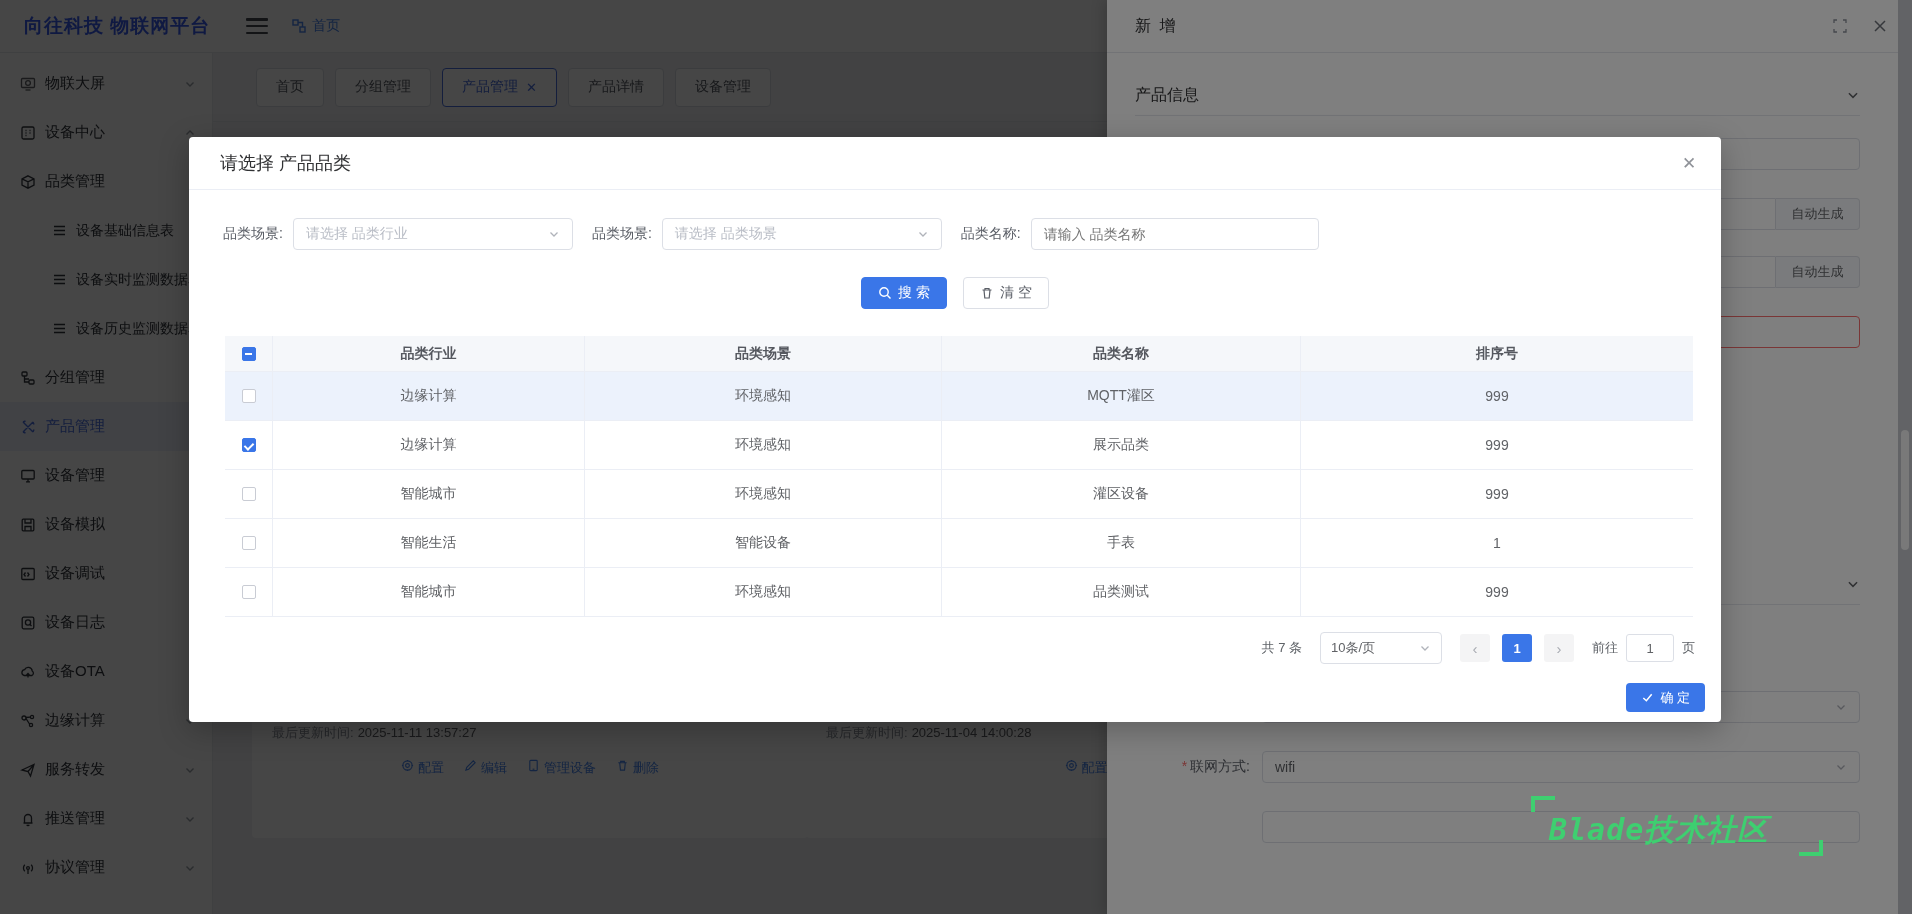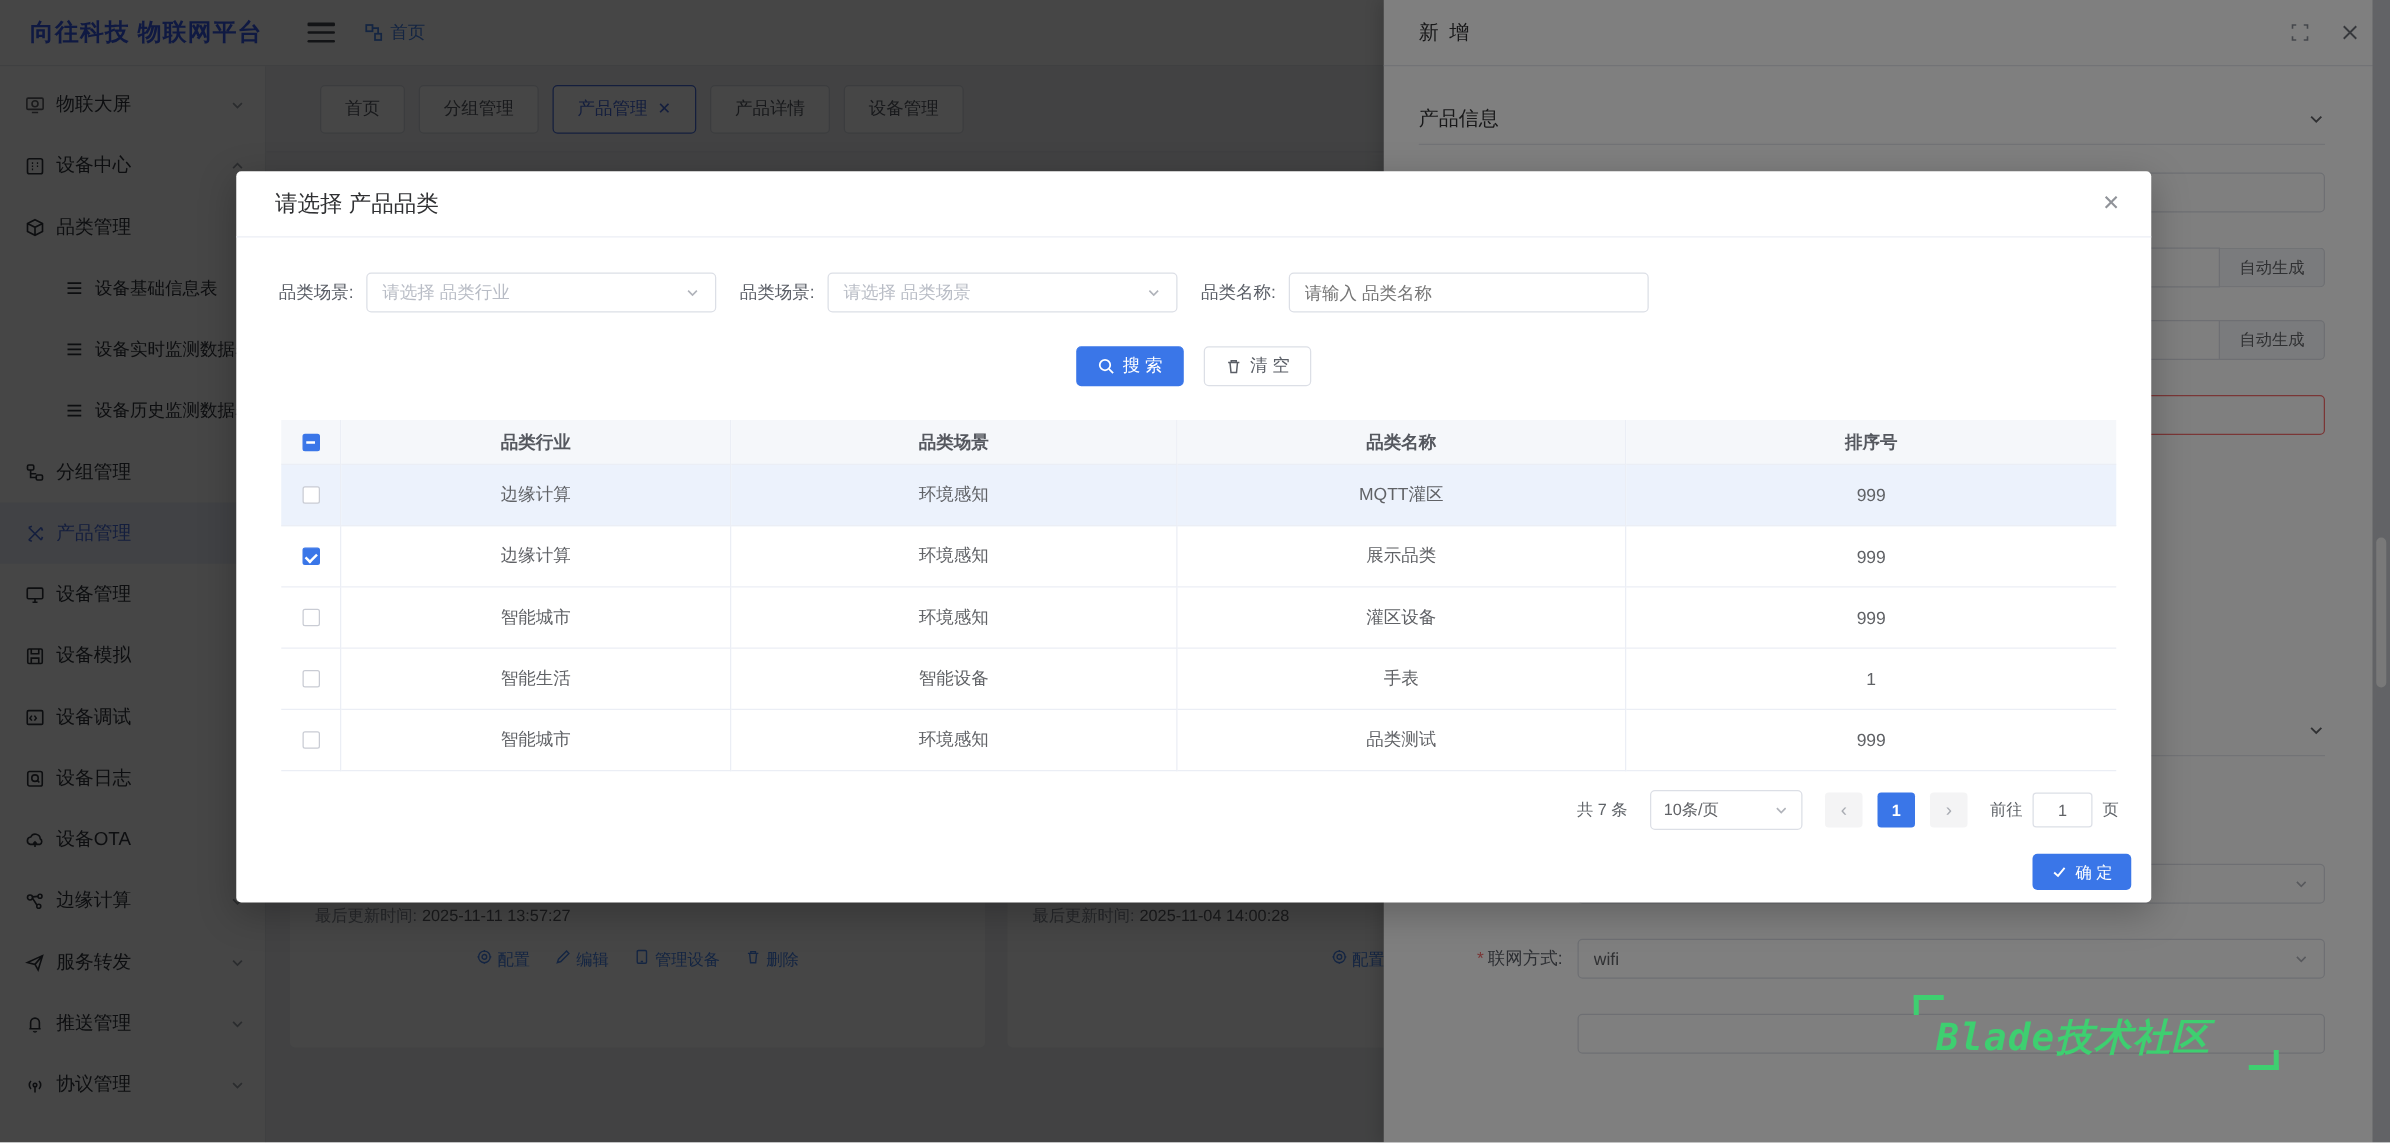--- a/index.html
+++ b/index.html
@@ -352,21 +352,21 @@
         <span class="x">✕</span>
       </div>
       <div class="tab">
           <span>产品详情</span>
         </div>
       <div class="tab">
           <span>设备管理</span>
         </div>
     </div>
 
-    <div class="card" style="left:232px; top:708px; width:556px; height:130px;">
+    <div class="card" style="left:252px; top:708px; width:556px; height:130px;">
       <div class="halfdot"></div>
       <div class="ts">
         <span>最后更新时间:</span><b>2025-11-11 13:57:27</b>
       </div>
       <div class="acts">
         <span>
             <svg class="ic" width="13" height="13" viewBox="0 0 14 14" fill="none" stroke="#4a87f0" stroke-width="1.2">
               <circle cx="7" cy="7" r="2"></circle>
               <circle cx="7" cy="7" r="5"></circle>
               <path d="M7 1 V2.5 M7 11.5 V13 M1 7 H2.5 M11.5 7 H13"></path>

